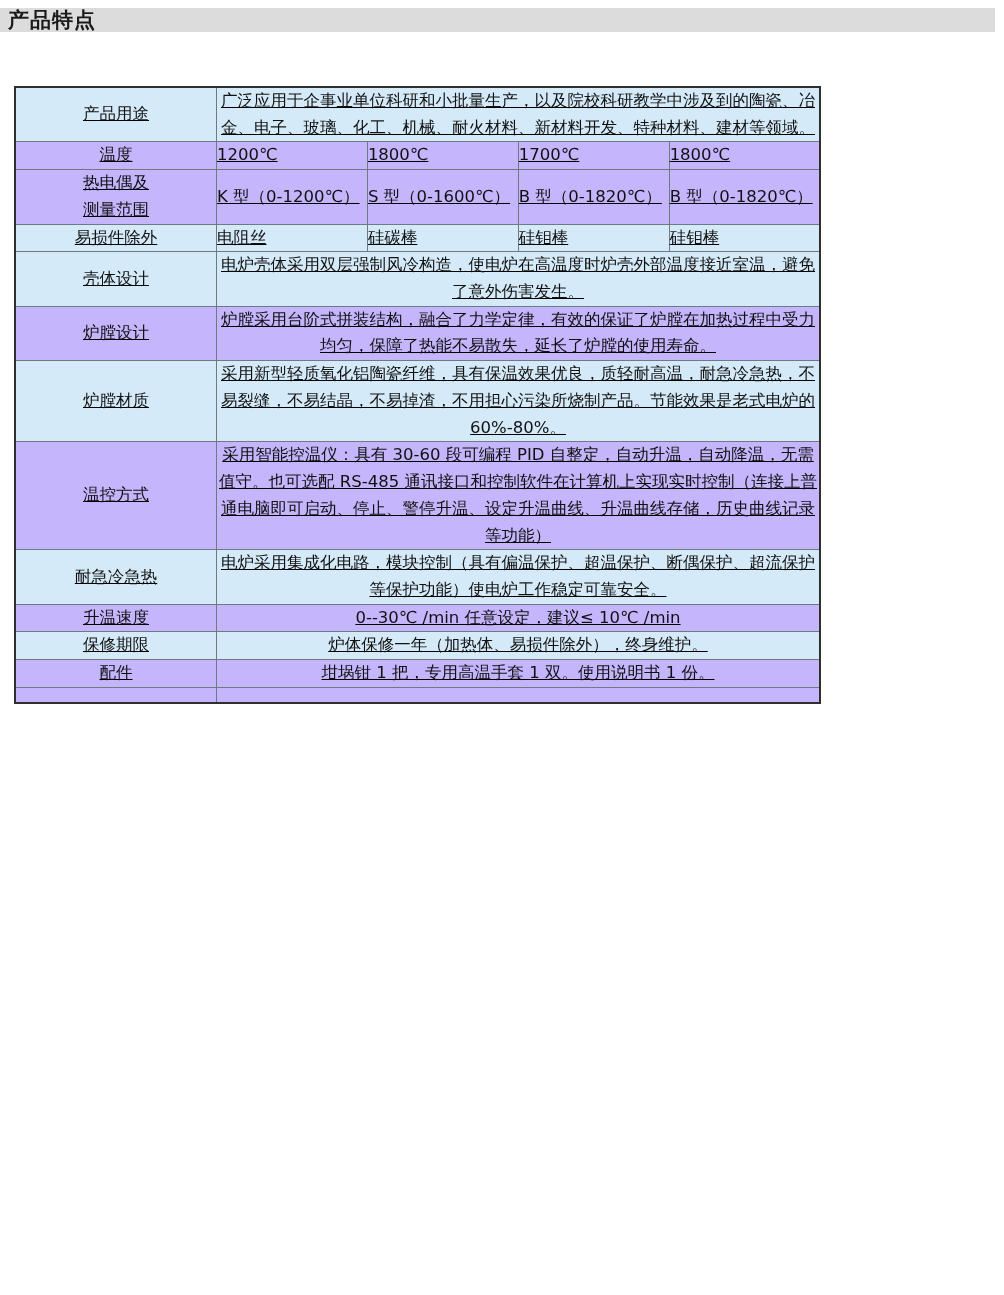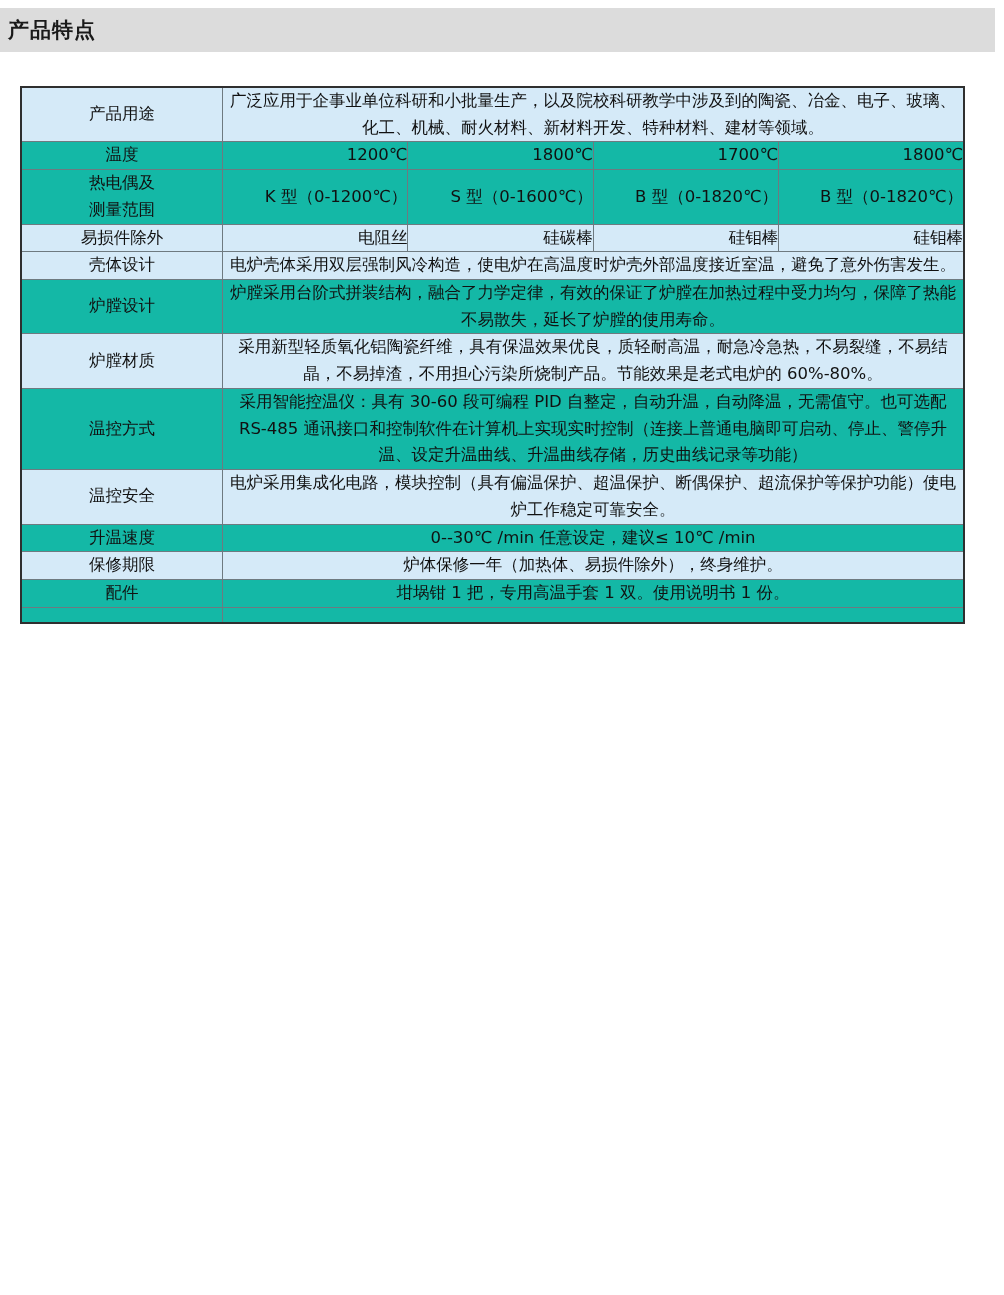--- a/index.html
+++ b/index.html
@@ -9,42 +9,43 @@
     background:#ffffff;
     font-family:"DejaVu Sans","Liberation Sans",sans-serif;
     overflow:hidden;
   }
   .page{position:relative;width:1004px;height:1295px;}
 
   
   .header-bar{
     position:absolute;
     left:0; top:8px;
-    width:995px; height:44px;
+    width:995px; height:24px;
     background:#dcdcdc;
     display:flex;
     align-items:center;
   }
   .header-title{
     margin-left:8px;
     font-size:21px;
     font-weight:bold;
     color:#1a1a1a;
     letter-spacing:1px;
     line-height:1;
   }
 
   
   .spec-table{
     position:absolute;
-    left:20px; top:86px;
-    width:945px;
+    left:14px; top:86px;
+    width:807px;
     border-collapse:collapse;
     table-layout:fixed;
     border:2px solid #2f2f2f;
+    text-decoration:underline;
   }
   .spec-table td{
     border:1px solid #6e7a80;
     padding:0;
     vertical-align:middle;
     font-size:16.5px;
     color:#111111;
     line-height:1.62;
   }
   .label-cell{
@@ -53,27 +54,27 @@
     padding:6px 4px;
     font-size:17px;
     white-space:pre-line;
   }
   .body-cell{
     padding:10px 8px 10px 10px;
     text-align:center;
     margin-left:8px;
   }
   .quad-cell{
-    text-align:right;
+    text-align:left;
     padding:8px 1px;
     font-size:16px;
     white-space:nowrap;
   }
   .row-blue td{ background:#d5eaf8; }
-  .row-white td{ background:#14b8a6; }
+  .row-white td{ background:#c4b5fd; }
 
   
   .cut-row td{ height:14px; }
 </style>
 </head>
 <body>
 
 <div class="page">
 
   <div class="header-bar">
@@ -118,21 +119,21 @@
         </tr>
         <tr class="row-blue">
           <td class="label-cell">炉膛材质</td>
           <td class="body-cell" colspan="4">采用新型轻质氧化铝陶瓷纤维，具有保温效果优良，质轻耐高温，耐急冷急热，不易裂缝，不易结晶，不易掉渣，不用担心污染所烧制产品。节能效果是老式电炉的 60%-80%。</td>
         </tr>
         <tr class="row-white">
           <td class="label-cell">温控方式</td>
           <td class="body-cell" colspan="4">采用智能控温仪：具有 30-60 段可编程 PID 自整定，自动升温，自动降温，无需值守。也可选配 RS-485 通讯接口和控制软件在计算机上实现实时控制（连接上普通电脑即可启动、停止、警停升温、设定升温曲线、升温曲线存储，历史曲线记录等功能）</td>
         </tr>
         <tr class="row-blue">
-          <td class="label-cell">温控安全</td>
+          <td class="label-cell">耐急冷急热</td>
           <td class="body-cell" colspan="4">电炉采用集成化电路，模块控制（具有偏温保护、超温保护、断偶保护、超流保护等保护功能）使电炉工作稳定可靠安全。</td>
         </tr>
         <tr class="row-white">
           <td class="label-cell">升温速度</td>
           <td class="body-cell" colspan="4">0--30℃ /min 任意设定，建议≤ 10℃ /min</td>
         </tr>
         <tr class="row-blue">
           <td class="label-cell">保修期限</td>
           <td class="body-cell" colspan="4">炉体保修一年（加热体、易损件除外），终身维护。</td>
         </tr>

